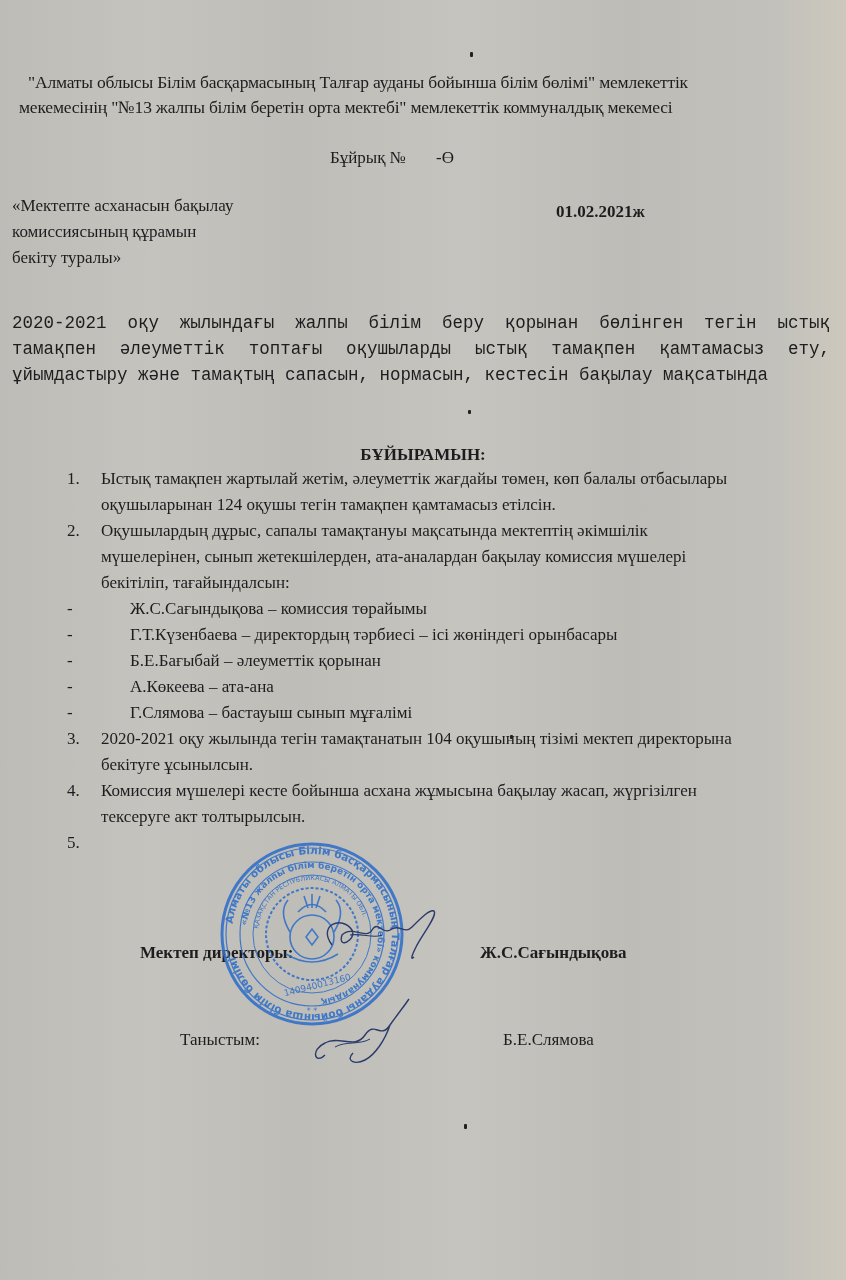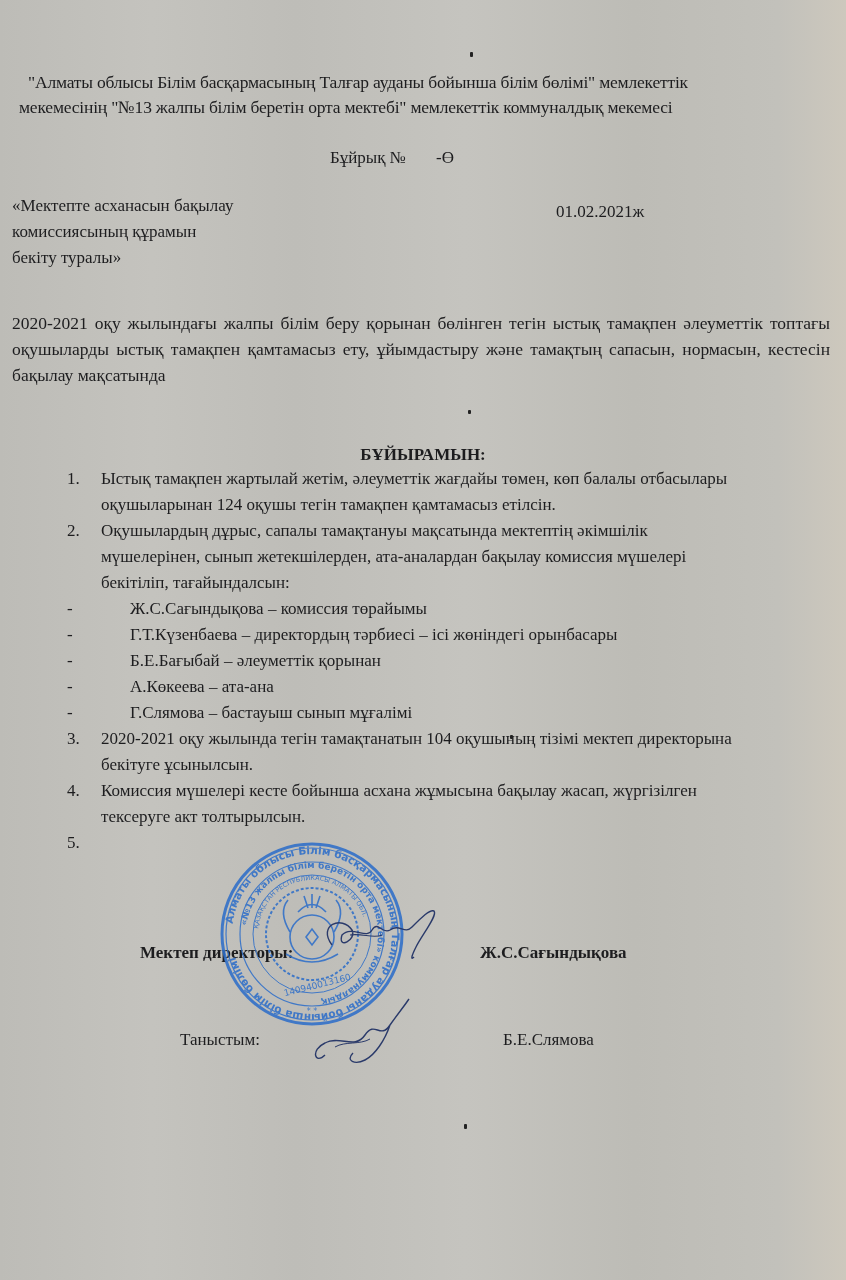--- a/index.html
+++ b/index.html
@@ -7,22 +7,22 @@
     width:846px; height:1280px; overflow:hidden; position:relative;
     background: linear-gradient(90deg, #bdbcb7 0%, #c4c3be 18%, #bebdb8 35%, #c5c4bf 55%, #bdbcb6 75%, #c2c1bb 92%, #cdc8bd 100%);
     font-family: "Liberation Serif", "DejaVu Serif", serif;
     color:#1d1d1f;
   }
   .page { position:absolute; left:0; top:0; width:846px; height:1280px; }
   .abs { position:absolute; white-space:nowrap; }
   .hdr { font-size:17.5px; letter-spacing:-0.2px; }
   .bold { font-weight:bold; }
   .title-block { left:12px; top:193px; font-size:17px; font-weight:normal; line-height:26px; white-space:normal; width:300px; }
-  .date { left:556px; top:202px; font-size:17px; font-weight:normal; }
-  .preamble { left:12px; top:310px; width:818px; font-size:17.5px; line-height:26px; text-align:justify; text-align-last:left; white-space:normal; }
+  .date { left:556px; top:202px; font-size:17px; font-weight:bold; }
+  .preamble { left:12px; top:310px; width:818px; font-size:17.5px; line-height:26px; text-align:justify; text-align-last:left; white-space:normal;font-family:Liberation Mono, monospace; }
   .order-head { left:0; width:846px; top:445px; text-align:center; font-size:17px; font-weight:bold; }
   ol.items { position:absolute; left:67px; top:466px; width:680px; margin:0; padding:0; list-style:none; font-size:17px; line-height:26px; }
   ol.items > li { position:relative; padding-left:34px; }
   ol.items > li .num { position:absolute; left:0; top:0; }
   ul.members { list-style:none; margin:0; padding:0; }
   ul.members li { position:relative; padding-left:29px; }
   ul.members li .dash { position:absolute; left:-34px; }
   .sign-label { font-size:17px; }
   .dot { position:absolute; width:3px; height:5px; background:#222; border-radius:1px; }
   .stamp { position:absolute; left:218px; top:842px; width:188px; height:184px; }

